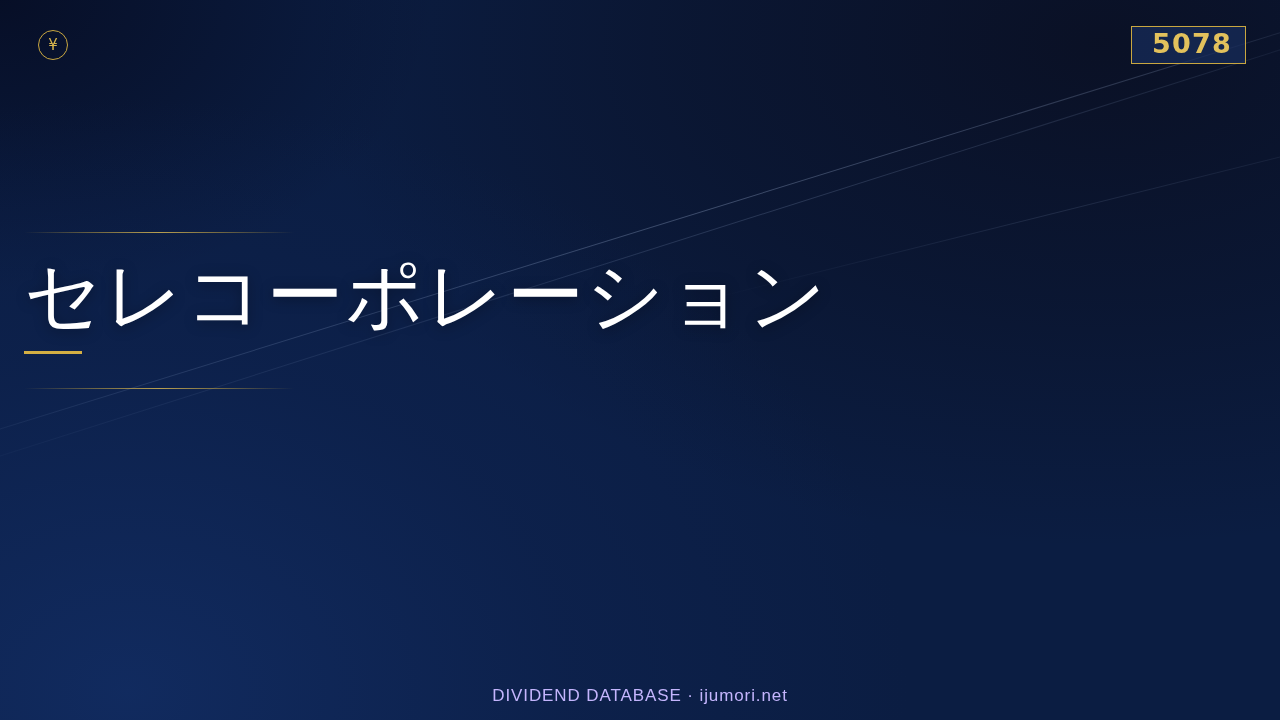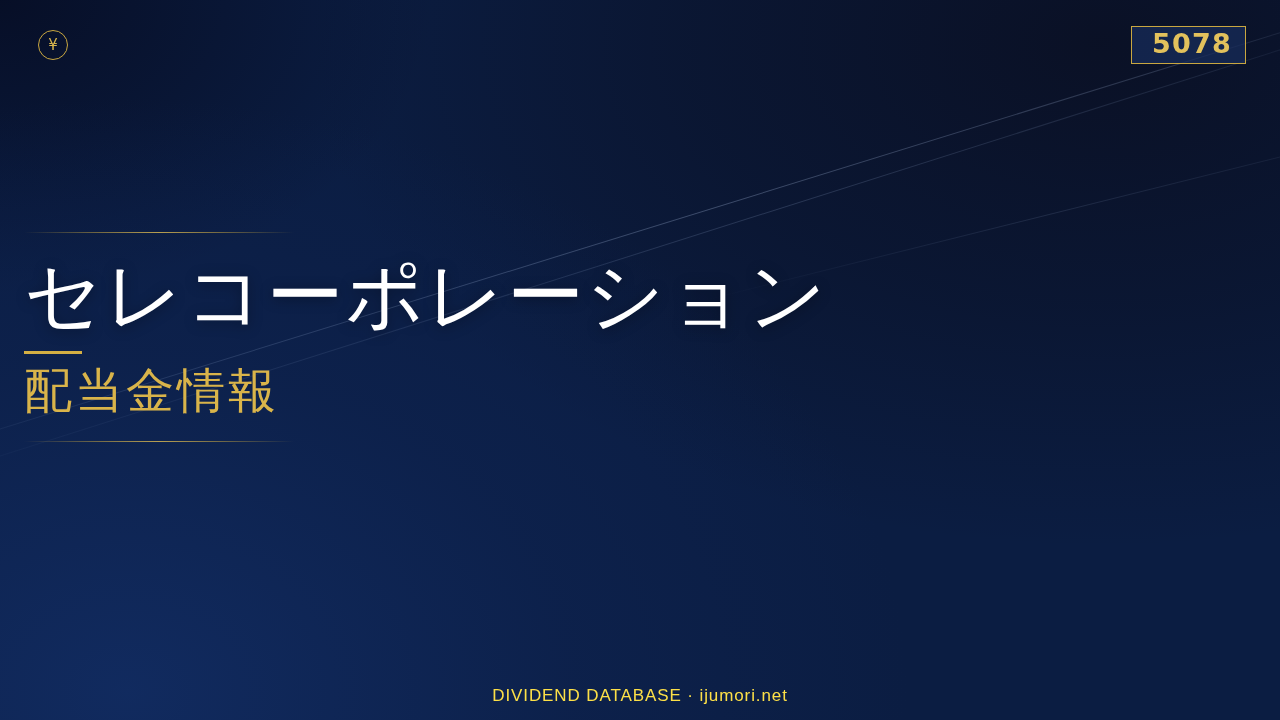--- a/index.html
+++ b/index.html
@@ -187,21 +187,21 @@
     font-weight: 400;
     white-space: nowrap;
   }
 
   
   .footer {
     position: absolute;
     left: 0; right: 0;
     bottom: 14px;
     text-align: center;
-    color: #fde047;
+    color: #c4b5fd;
     font-size: 17px;
     letter-spacing: 0.9px;
   }
 </style>
 </head>
 <body>
 
 <div id="slide">
 
   <div class="bg-layer bg-topleft-dark"></div>
@@ -217,19 +217,18 @@
       <span class="yen-mark">¥</span>
     </div>
     <div class="spacer"></div>
     <div class="ticker-badge">5078</div>
   </div>
 
   <div class="center">
     <div class="rule rule-top"></div>
     <div class="company-name">セレコーポレーション</div>
     <div class="divider-bar"></div>
-    <div class="subtitle">配当金情報</div>
     <div class="rule rule-bottom"></div>
   </div>
 
   <div class="footer">DIVIDEND DATABASE · ijumori.net</div>
 
 </div>
 
 </body></html>

